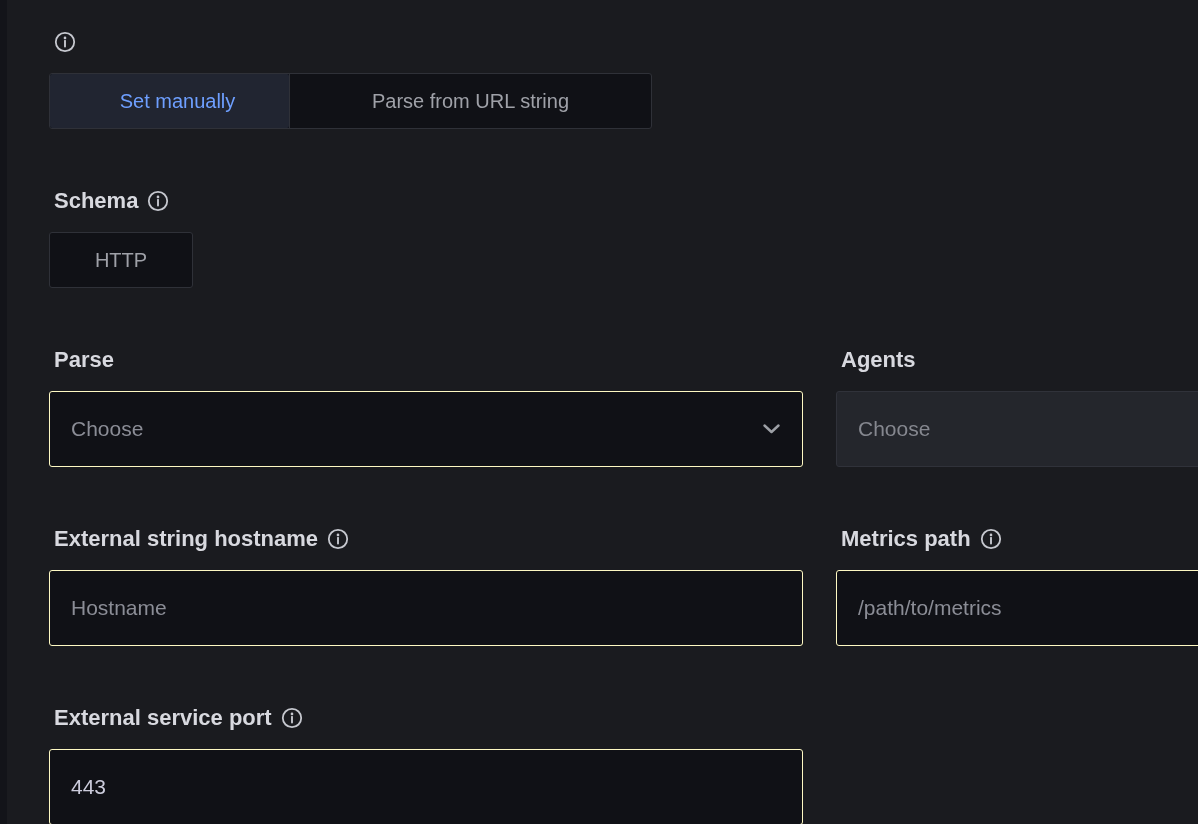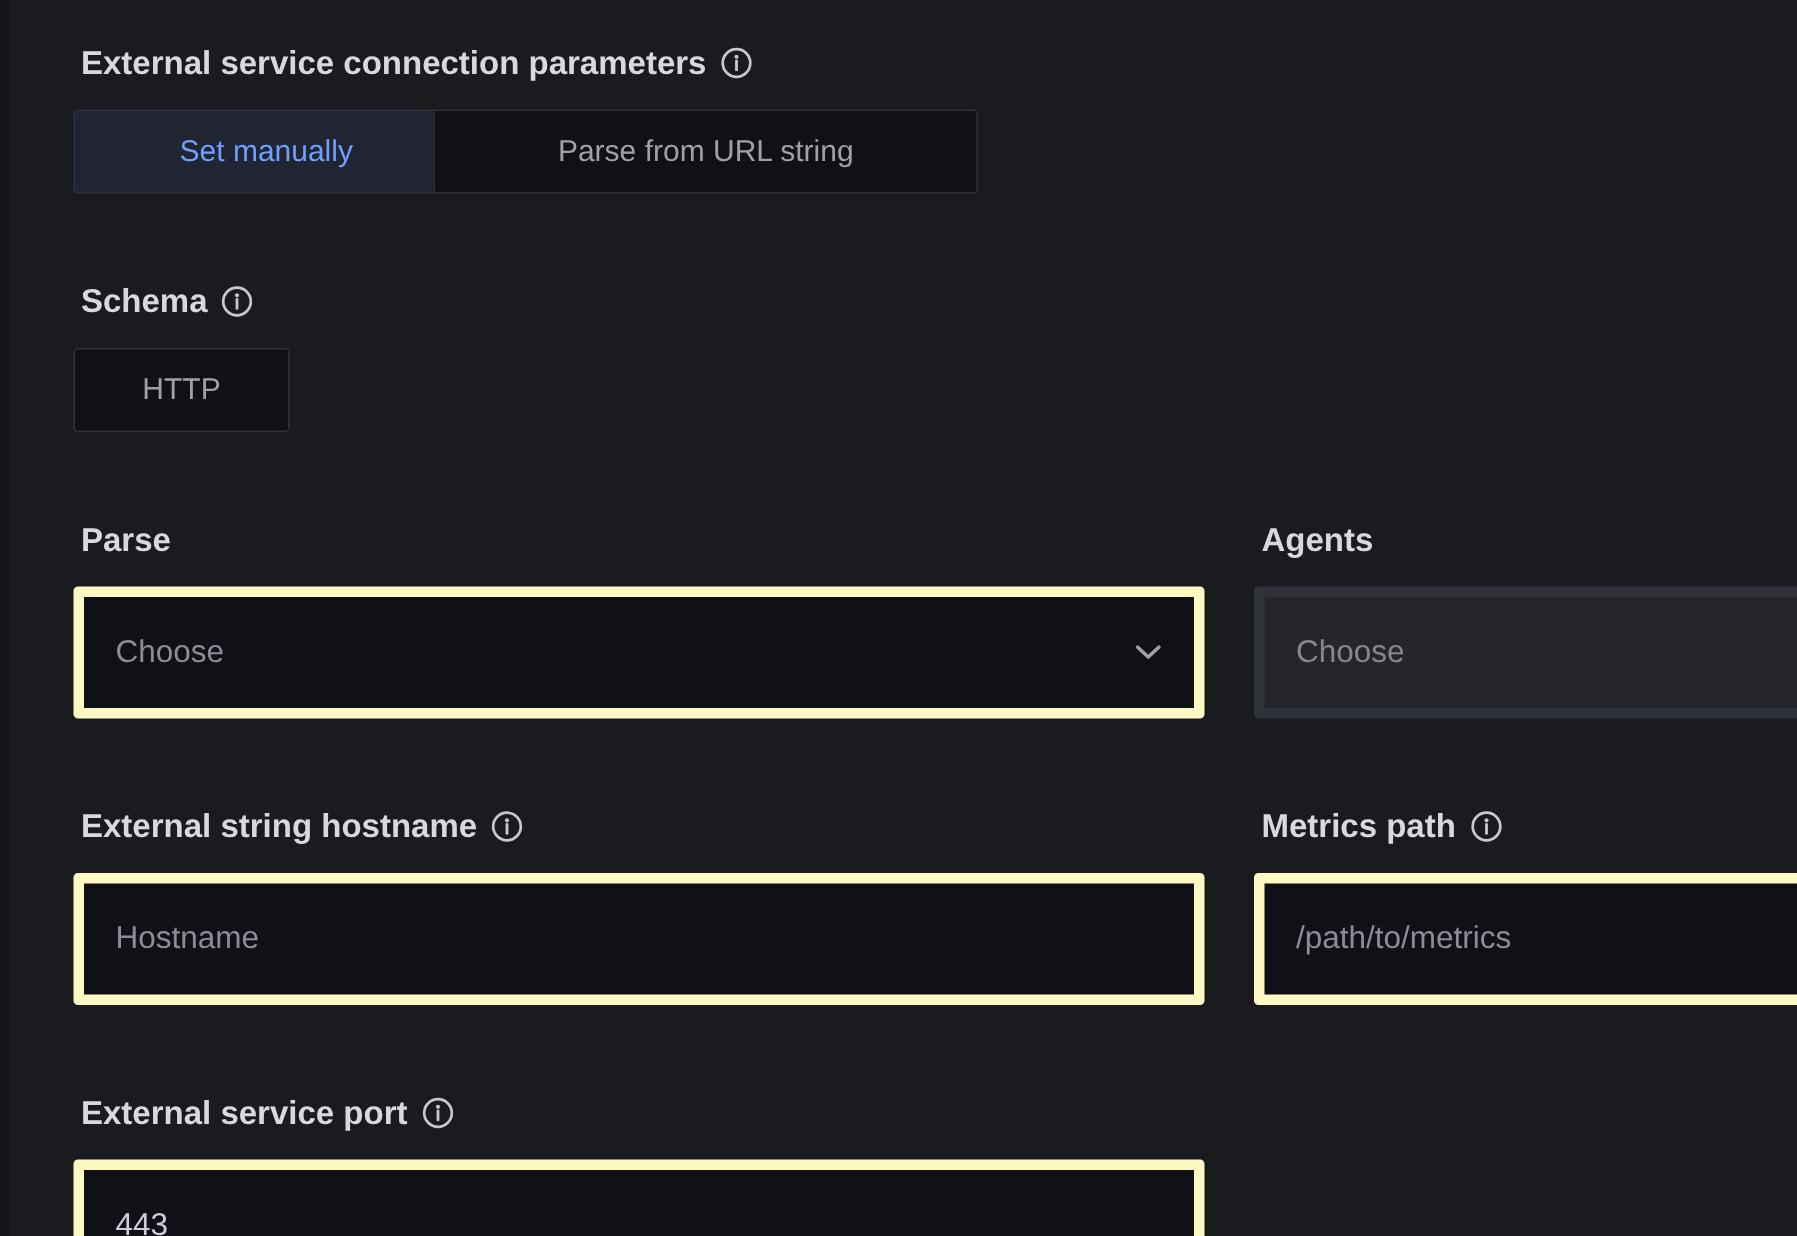--- a/index.html
+++ b/index.html
@@ -41,23 +41,23 @@
   .radio-option.selected {
     background: #212531;
     color: #6e9fff;
     border-radius: 2px;
     padding-left: 16px;
   }
   .two-col { display: flex; }
   .col-left { width: 754px; margin-right: 33px; flex: none; }
   .col-right { width: 420px; flex: none; }
   .select-box, .text-input {
-    width: 100%; height: 88px;
+    width: 100%; height: 76px;
     background: #101116;
-    border: 7px solid #fef9c3;
+    border: 1px solid #fef9c3;
     border-radius: 3px;
     display: flex; align-items: center;
     padding: 0 21px;
     font-size: 21px;
     font-family: "Liberation Sans", "DejaVu Sans", sans-serif;
     position: relative;
     cursor: pointer;
   }
   .select-box .placeholder { color: #8b8d96; }
   .select-box .chevron {
@@ -77,21 +77,20 @@
 </style>
 </head>
 <body>
 
 <div class="left-strip"></div>
 
 <div class="content">
 
   <div class="section">
     <div class="field-label">
-      <span>External service connection parameters</span>
       <span class="info-icon">
         <svg width="22" height="22" viewBox="0 0 22 22" fill="none">
           <circle cx="11" cy="11" r="9.2" stroke="currentColor" stroke-width="1.8"></circle>
           <circle cx="11" cy="6.9" r="1.35" fill="currentColor"></circle>
           <line x1="11" y1="9.6" x2="11" y2="15.6" stroke="currentColor" stroke-width="1.9" stroke-linecap="round"></line>
         </svg>
       </span>
     </div>
     <div class="radio-group">
       <div class="radio-option selected" style="width:239px">Set manually</div>

